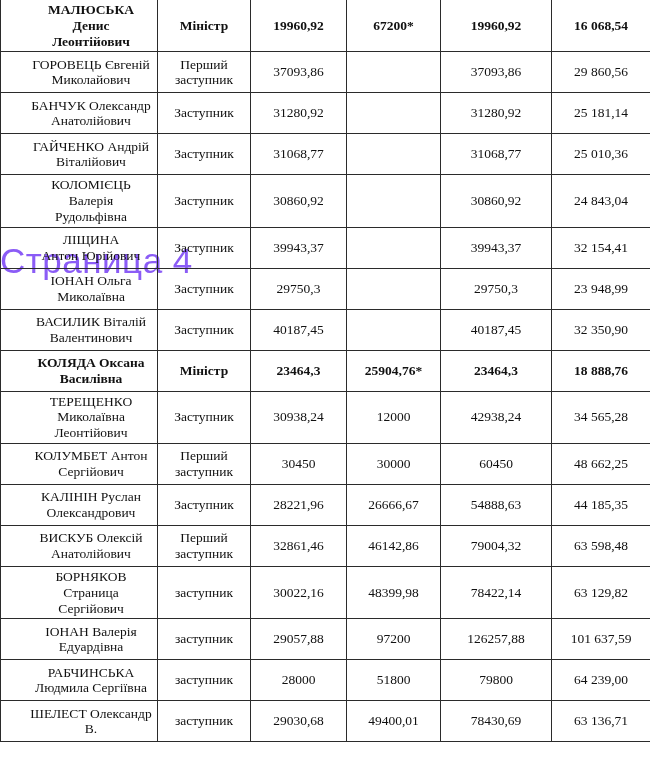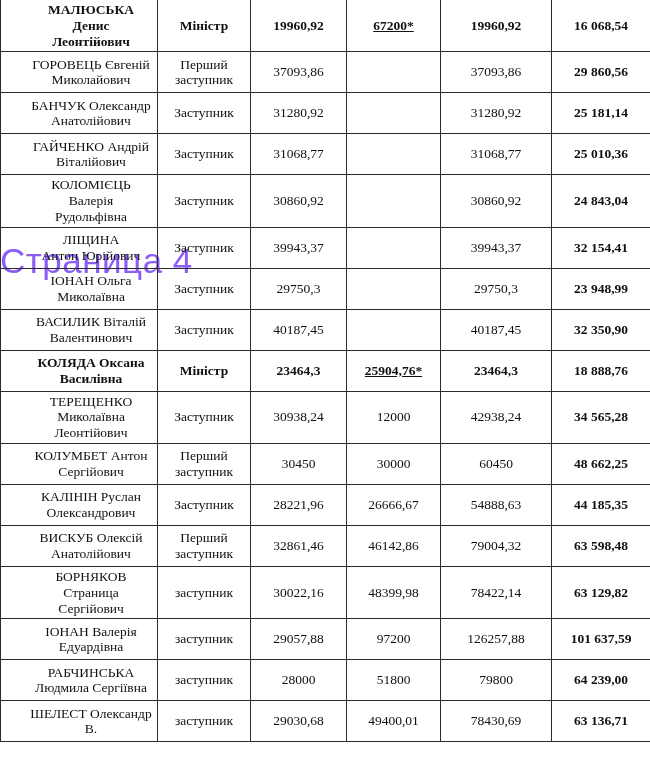--- a/index.html
+++ b/index.html
@@ -54,24 +54,24 @@
     height: 41px;
     box-sizing: border-box;
     word-wrap: break-word;
   }
   table.salary-table tr:first-child td { border-top: none; }
   td.c-name   { width: 157px; font-size: 14px; }
   td.c-pos    { width: 93px;  font-size: 13px; }
   td.c-base   { width: 96px;  font-size: 14px; }
   td.c-bonus  { width: 94px;  font-size: 14px; }
   td.c-total  { width: 111px; font-size: 14px; }
-  td.c-net    { width: 99px;  font-size: 14px; font-weight: bold; border-right: none; }
+  td.c-net    { width: 99px;  font-size: 14px; font-weight: normal; border-right: none; }
   td.c-name   { border-left: none; }
   .bold-row td { font-weight: bold; }
-  .hl { background: #d9e9ef; text-decoration: underline; }
+  .hl { background: #d9e9ef; }
   .nm-line { display: block; margin-left: 24px; }
 </style>
 </head>
 <body>
 
 <div id="doc-root">
 
   <div class="watermark">Страница 4</div>
 
   <table class="salary-table">

